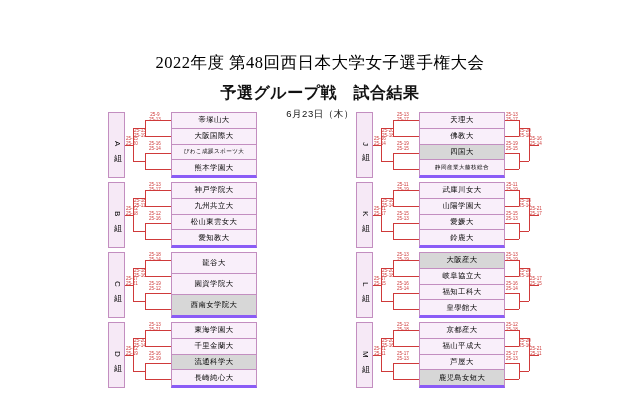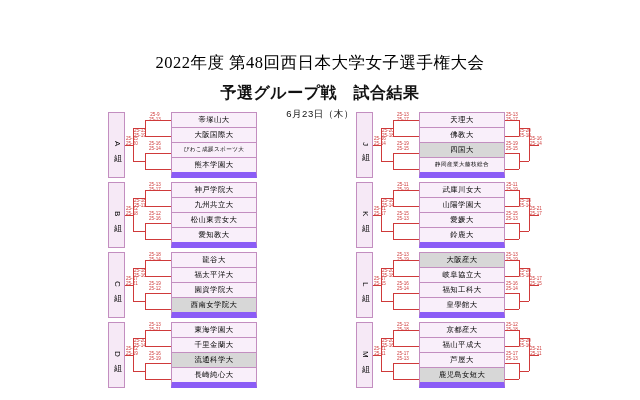--- a/index.html
+++ b/index.html
@@ -125,21 +125,21 @@
     display: flex;
     align-items: center;
     justify-content: center;
     box-sizing: border-box;
     letter-spacing: 0.4px;
     color: #000;
     text-align: center;
     overflow: hidden;
     white-space: nowrap;
   }
-  .team:last-child { border-bottom: 6px solid #8b5cf6; }
+  .team:last-child { border-bottom: 3px solid #8b5cf6; }
   .team.gray { background: #d7d7d7; }
   .team.tiny { font-size: 5.6px; }
 
   
   .post {
     width: 40px;
     position: relative;
     flex: 0 0 auto;
   }
   .post .vline {
@@ -232,21 +232,20 @@
             <div class="hline" style="left: 8px; top: 49px; width: 12px;"></div>
             <div class="vline" style="left: 8px; top: 16px; height: 33px;"></div>
             <div class="hline" style="left: 0px; top: 33px; width: 8px;"></div>
             <div class="score" style="left: 24px; top: 1px;">25-18<br>25-14</div>
             <div class="score" style="left: 24px; top: 30px;">25-19<br>25-12</div>
             <div class="score" style="left: 9px; top: 17px;">25-18<br>25-16</div>
             <div class="score" style="left: 1px; top: 25px;">25-17<br>25-21</div>
           </div>
           <div class="teams">
             <div class="team">龍谷大</div>
-            <div class="team">福太平洋大</div>
             <div class="team">園資学院大</div>
             <div class="team gray">西南女学院大</div>
           </div>
         </div>
         <div class="group">
           <div class="glabel">D組</div>
           <div class="bracket">
             <div class="hline" style="left: 20px; top: 8px; width: 26px;"></div>
             <div class="hline" style="left: 20px; top: 24px; width: 26px;"></div>
             <div class="hline" style="left: 20px; top: 41px; width: 26px;"></div>

